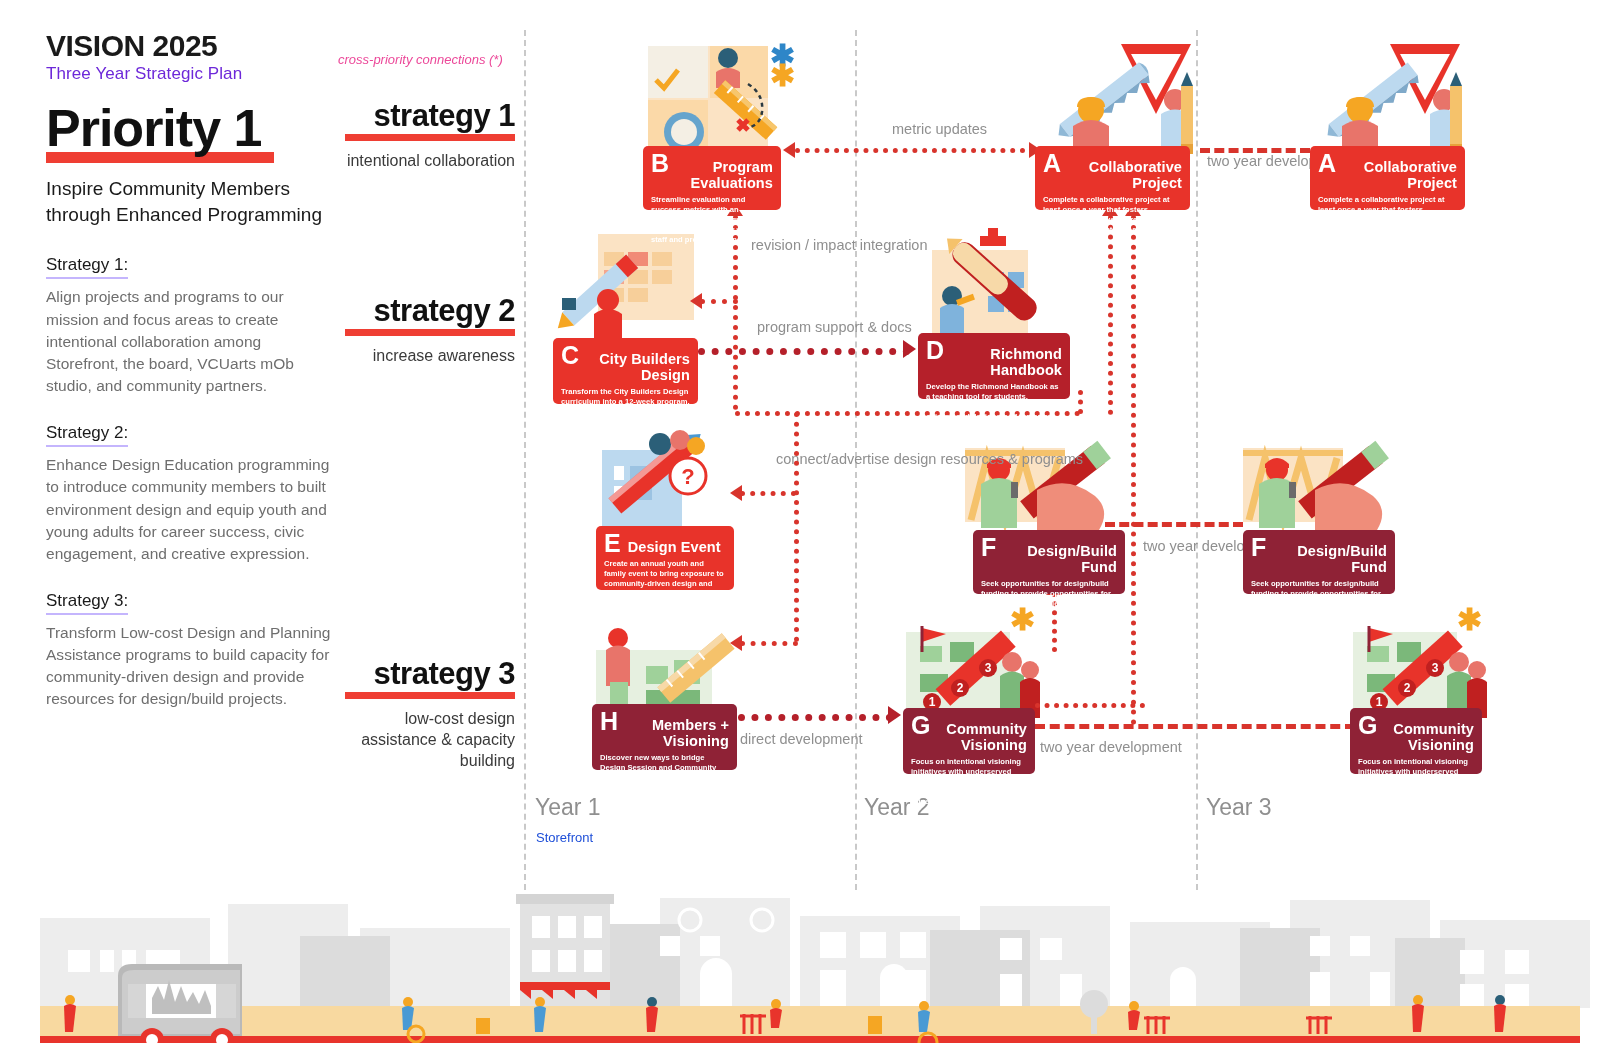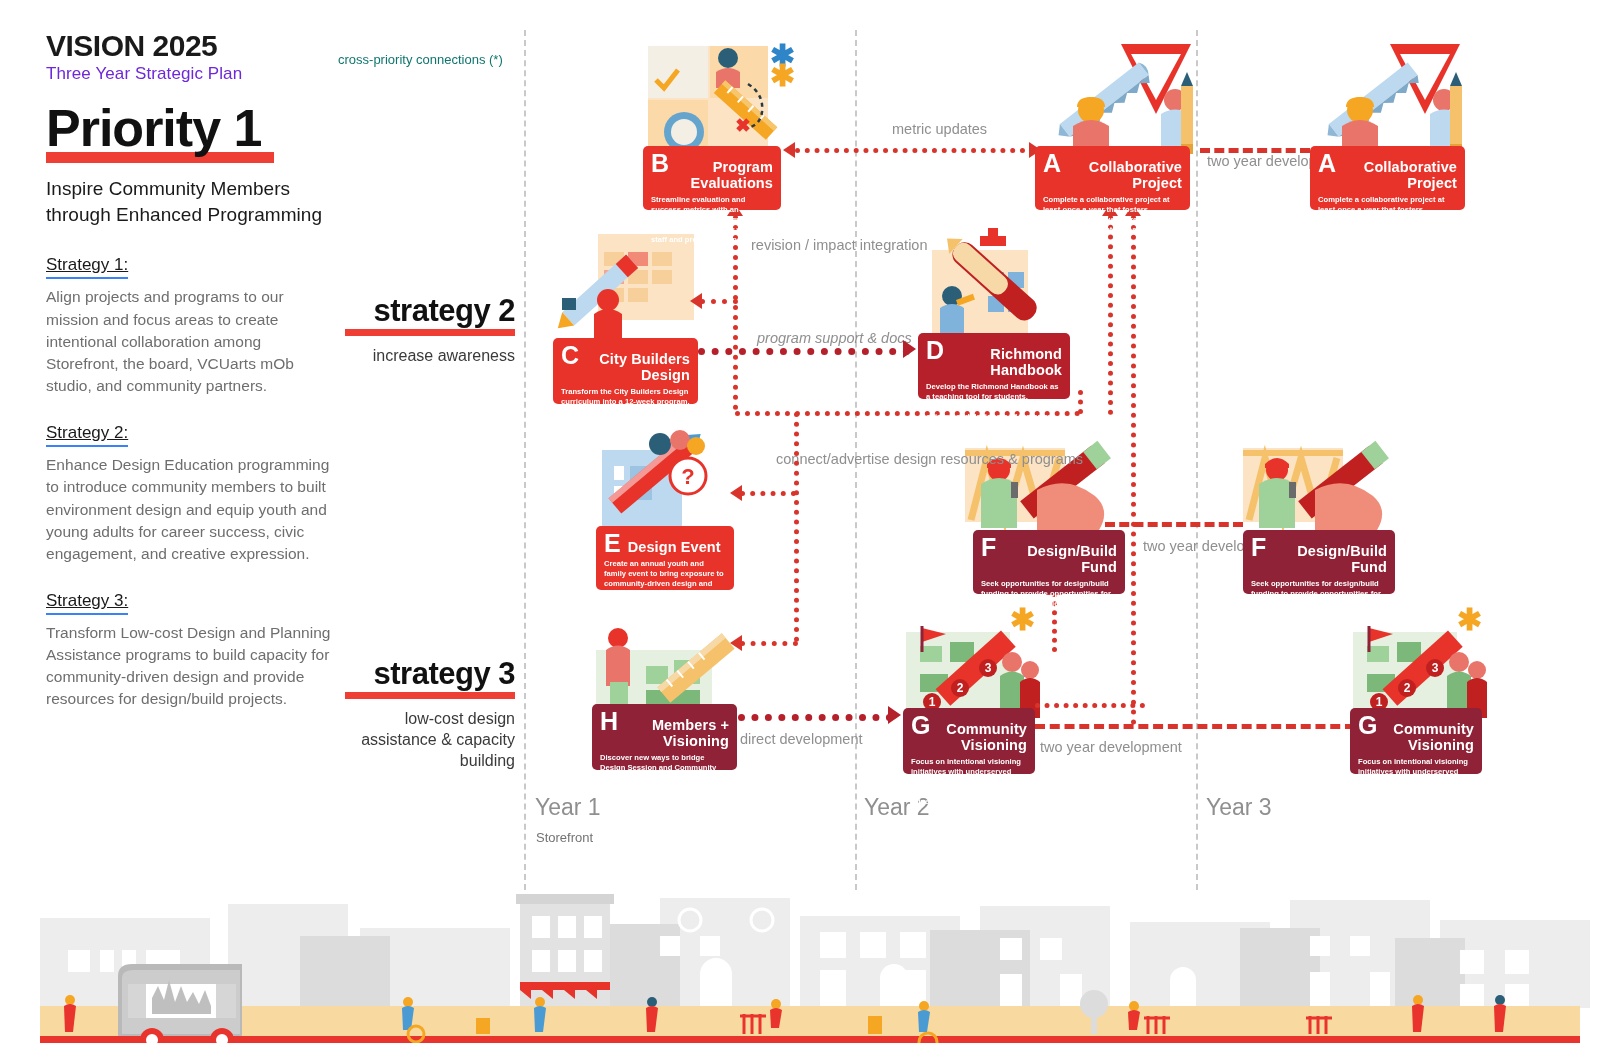--- a/index.html
+++ b/index.html
@@ -16,43 +16,43 @@
 
   
   .sidebar{position:absolute;left:46px;top:30px;width:290px;}
   .vision-title{font-size:30px;font-weight:bold;color:#1a1a1a;letter-spacing:-0.5px;line-height:1.05;}
   .vision-sub{font-size:17px;color:#6d28d9;margin-top:2px;letter-spacing:0.1px;}
   .priority-title{font-size:52px;font-weight:bold;color:#111;letter-spacing:-1px;line-height:1.0;margin-top:18px;}
   .priority-rule{width:228px;height:11px;background:#ef3e33;margin-top:-2px;}
   .priority-desc{font-size:19px;color:#1a1a1a;line-height:1.42;margin-top:13px;letter-spacing:0.05px;}
 
   .strat-block{margin-top:26px;}
-  .strat-head{font-size:17px;color:#1a1a1a;display:inline-block;padding-bottom:2px;border-bottom:2px solid #3b82f6;text-decoration:underline;}
+  .strat-head{font-size:17px;color:#1a1a1a;display:inline-block;padding-bottom:2px;border-bottom:2px solid #c4b5fd;}
   .strat-body{font-size:15.5px;color:#6e6e6e;line-height:1.43;margin-top:7px;letter-spacing:0.02px;}
 
   
-  .cross-note{position:absolute;left:338px;top:52px;font-size:13px;color:#0f766e;}
+  .cross-note{position:absolute;left:338px;top:52px;font-size:13px;font-style:italic;color:#ec4899;}
   .strategy-lbl{position:absolute;width:170px;text-align:right;}
   .strategy-lbl .big{font-size:31px;font-weight:bold;color:#111;letter-spacing:-0.5px;line-height:1;}
   .strategy-lbl .rule{height:7px;background:#ef3e33;margin-top:3px;width:100%;}
   .strategy-lbl .sub{font-size:16px;color:#3a3a3a;line-height:1.3;margin-top:10px;}
   #strategy-1{left:345px;top:100px;}
   #strategy-2{left:345px;top:295px;}
   #strategy-3{left:345px;top:658px;}
 
   
   .year-divider{position:absolute;top:30px;width:0;border-left:2px dashed #c9c9c9;height:860px;}
   #divider-1{left:524px;}
   #divider-2{left:855px;}
   #divider-3{left:1196px;}
   .year-label{position:absolute;font-size:23px;color:#8f8f8f;text-align:right;}
   #year-1{left:535px;top:794px;}
   #year-2{left:864px;top:794px;}
   #year-3{left:1206px;top:794px;}
-  .storefront-label{position:absolute;left:536px;top:830px;font-size:13px;color:#737373;}
+  .storefront-label{position:absolute;left:536px;top:830px;font-size:13px;color:#1d4ed8;}
 
   
   .card{position:absolute;border-radius:5px;color:#fff;padding:6px 8px 8px 8px;box-sizing:border-box;}
   .card .hdr{display:flex;align-items:baseline;}
   .card .letter{font-size:25px;font-weight:bold;line-height:0.92;margin-right:7px;}
   .card .name{font-size:14.5px;font-weight:bold;letter-spacing:0.1px;text-align:right;}
   .card .body{font-size:7.6px;line-height:1.33;margin-top:4px;font-weight:bold;letter-spacing:0.01px;}
   .card.red{background:#e8332a;}
   .card.darkred{background:#b5202a;}
   .card.maroon{background:#8f2236;}
@@ -103,20 +103,25 @@
   <div class="cross-note">cross-priority connections (*)</div>
 
   <div class="year-divider" id="divider-1"></div>
   <div class="year-divider" id="divider-2"></div>
   <div class="year-divider" id="divider-3"></div>
   <div class="year-label" id="year-1">Year 1</div>
   <div class="year-label" id="year-2">Year 2</div>
   <div class="year-label" id="year-3">Year 3</div>
   <div class="storefront-label">Storefront</div>
 
+  <div class="strategy-lbl" id="strategy-1">
+    <div class="big">strategy 1</div>
+    <div class="rule"></div>
+    <div class="sub">intentional collaboration</div>
+  </div>
   <div class="strategy-lbl" id="strategy-2">
     <div class="big">strategy 2</div>
     <div class="rule"></div>
     <div class="sub">increase awareness</div>
   </div>
   <div class="strategy-lbl" id="strategy-3">
     <div class="big">strategy 3</div>
     <div class="rule"></div>
     <div class="sub">low-cost design assistance &amp; capacity building</div>
   </div>
@@ -352,21 +357,21 @@
 
   <div class="hdash-dash" style="left:1200px;top:148px;width:110px;"></div>
   <div class="conn-lbl" style="left:1207px;top:152px;">two year development</div>
 
   <div class="conn-lbl" style="left:751px;top:236px;">revision / impact integration</div>
   <div class="vdash" style="left:733px;top:215px;height:195px;"></div>
   <div class="arrow-u" style="left:727px;top:204px;"></div>
   <div class="hdash" style="left:700px;top:299px;width:38px;"></div>
   <div class="arrow-l" style="left:690px;top:293px;"></div>
 
-  <div class="conn-lbl" style="left:757px;top:329px;font-style:italic;">program support &amp; docs</div>
+  <div class="conn-lbl" style="left:757px;top:318px;">program support &amp; docs</div>
   <div class="hdash-thick" style="left:698px;top:348px;width:212px;"></div>
   <div class="arrow-r-dk" style="left:903px;top:340px;"></div>
 
   <div class="hdash" style="left:735px;top:411px;width:345px;"></div>
   <div class="vdash" style="left:1078px;top:390px;height:24px;"></div>
   <div class="vdash" style="left:1108px;top:215px;height:200px;"></div>
   <div class="arrow-u" style="left:1102px;top:204px;"></div>
   <div class="vdash" style="left:1131px;top:215px;height:510px;"></div>
   <div class="arrow-u" style="left:1125px;top:204px;"></div>
 

